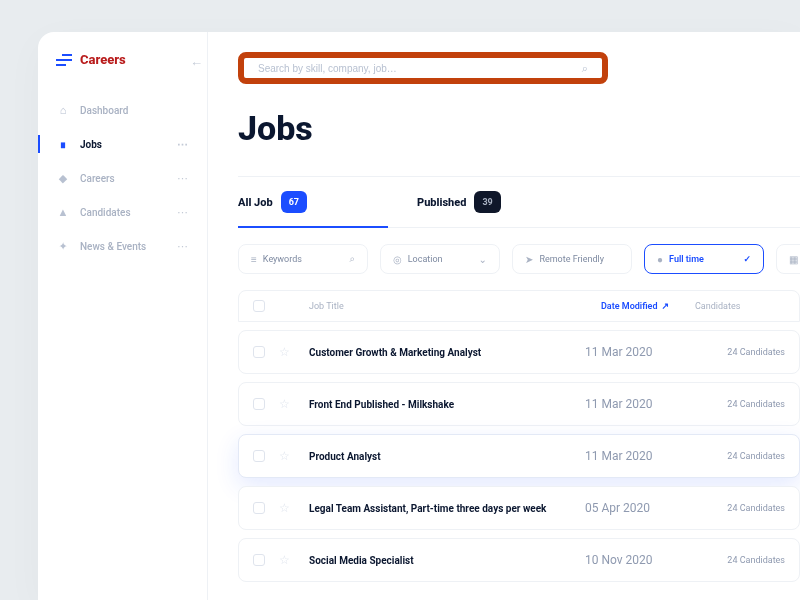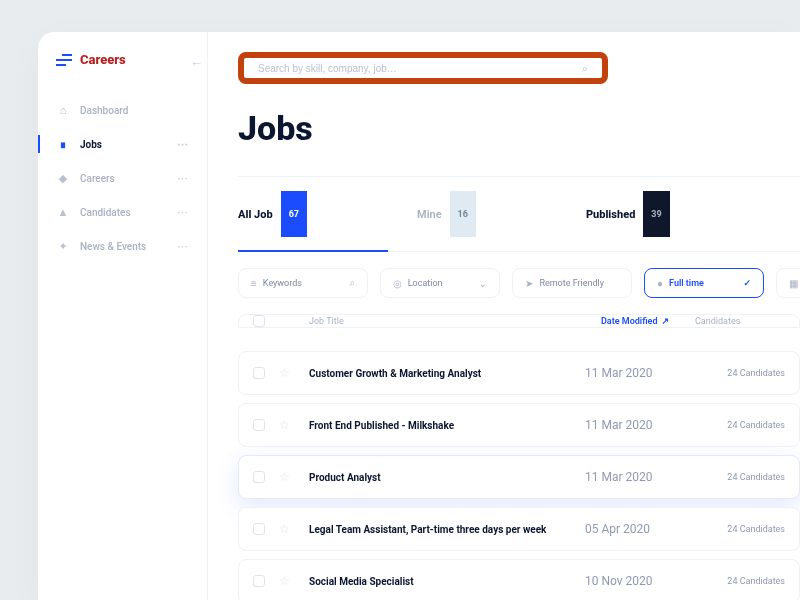--- a/index.html
+++ b/index.html
@@ -141,22 +141,22 @@
     padding: 14px 0;
     margin-right: 110px;
     cursor:pointer;
     font-size:11px;
   }
   .tab:last-child { margin-right:0; }
   .tab-label { color:#a9b2c3; font-weight:600; }
   .tab.active .tab-label { color:#0b1730; font-weight:800; }
   .tab .pill {
     margin-left:8px;
-    padding: 18px 8px;
-    border-radius: 0;
+    padding: 6px 8px;
+    border-radius: 6px;
     font-size:9px;
     font-weight:700;
     background:#dfeaf2;
     color:#6f879a;
   }
   .tab.active .pill {
     background:#1b4dff;
     color:#fff;
   }
   .tab.pub .pill {
@@ -203,33 +203,33 @@
     font-weight:600;
     width:120px;
   }
   .chip.ft span.lbl { flex:1; }
   .chip.ft .check { color:#1b4dff; }
   .chip.more { color:#c3cad6; width:60px; }
   
   .table-head {
     display:flex;
     align-items:center;
-    padding: 0 14px;
+    padding: 9px 14px;
     font-size:9px;
     color:#a9b2c3;
     border:1px solid #eef1f5;
     border-radius:8px 8px 0 0;
     background:#fff;
   }
   .col-check { width:26px; }
   .col-star { width:30px; }
   .col-title { flex:1; }
   .col-date { width:94px; color:#1b4dff; font-weight:600; display:flex; align-items:center; gap:4px; }
   .col-cand { width:90px; text-align:left; }
-  .rows { display:flex; flex-direction:column; gap:8px; margin-top:23px; }
+  .rows { display:flex; flex-direction:column; gap:8px; margin-top:8px; }
   .row {
     display:flex;
     align-items:center;
     padding: 14px;
     border:1px solid #eef1f5;
     border-radius:8px;
     font-size:10px;
     background:#fff;
   }
   .row .checkbox {
@@ -299,24 +299,20 @@
       <input placeholder="Search by skill, company, job…" style="">
       <span class="ci">⌕</span>
     </div>
 
     <h1 class="page-title">Jobs</h1>
 
     <div class="tabs-row">
       <div class="tab active">
         <span class="tab-label">All Job</span>
         <span class="pill">67</span>
-      </div>
-      <div class="tab">
-        <span class="tab-label">Mine</span>
-        <span class="pill">16</span>
       </div>
       <div class="tab pub">
         <span class="tab-label" style="color:#0b1730;font-weight:800">Published</span>
         <span class="pill">39</span>
       </div>
       <div class="tab-underline"></div>
     </div>
 
     <div class="filters">
       <div class="chip search-chip">

